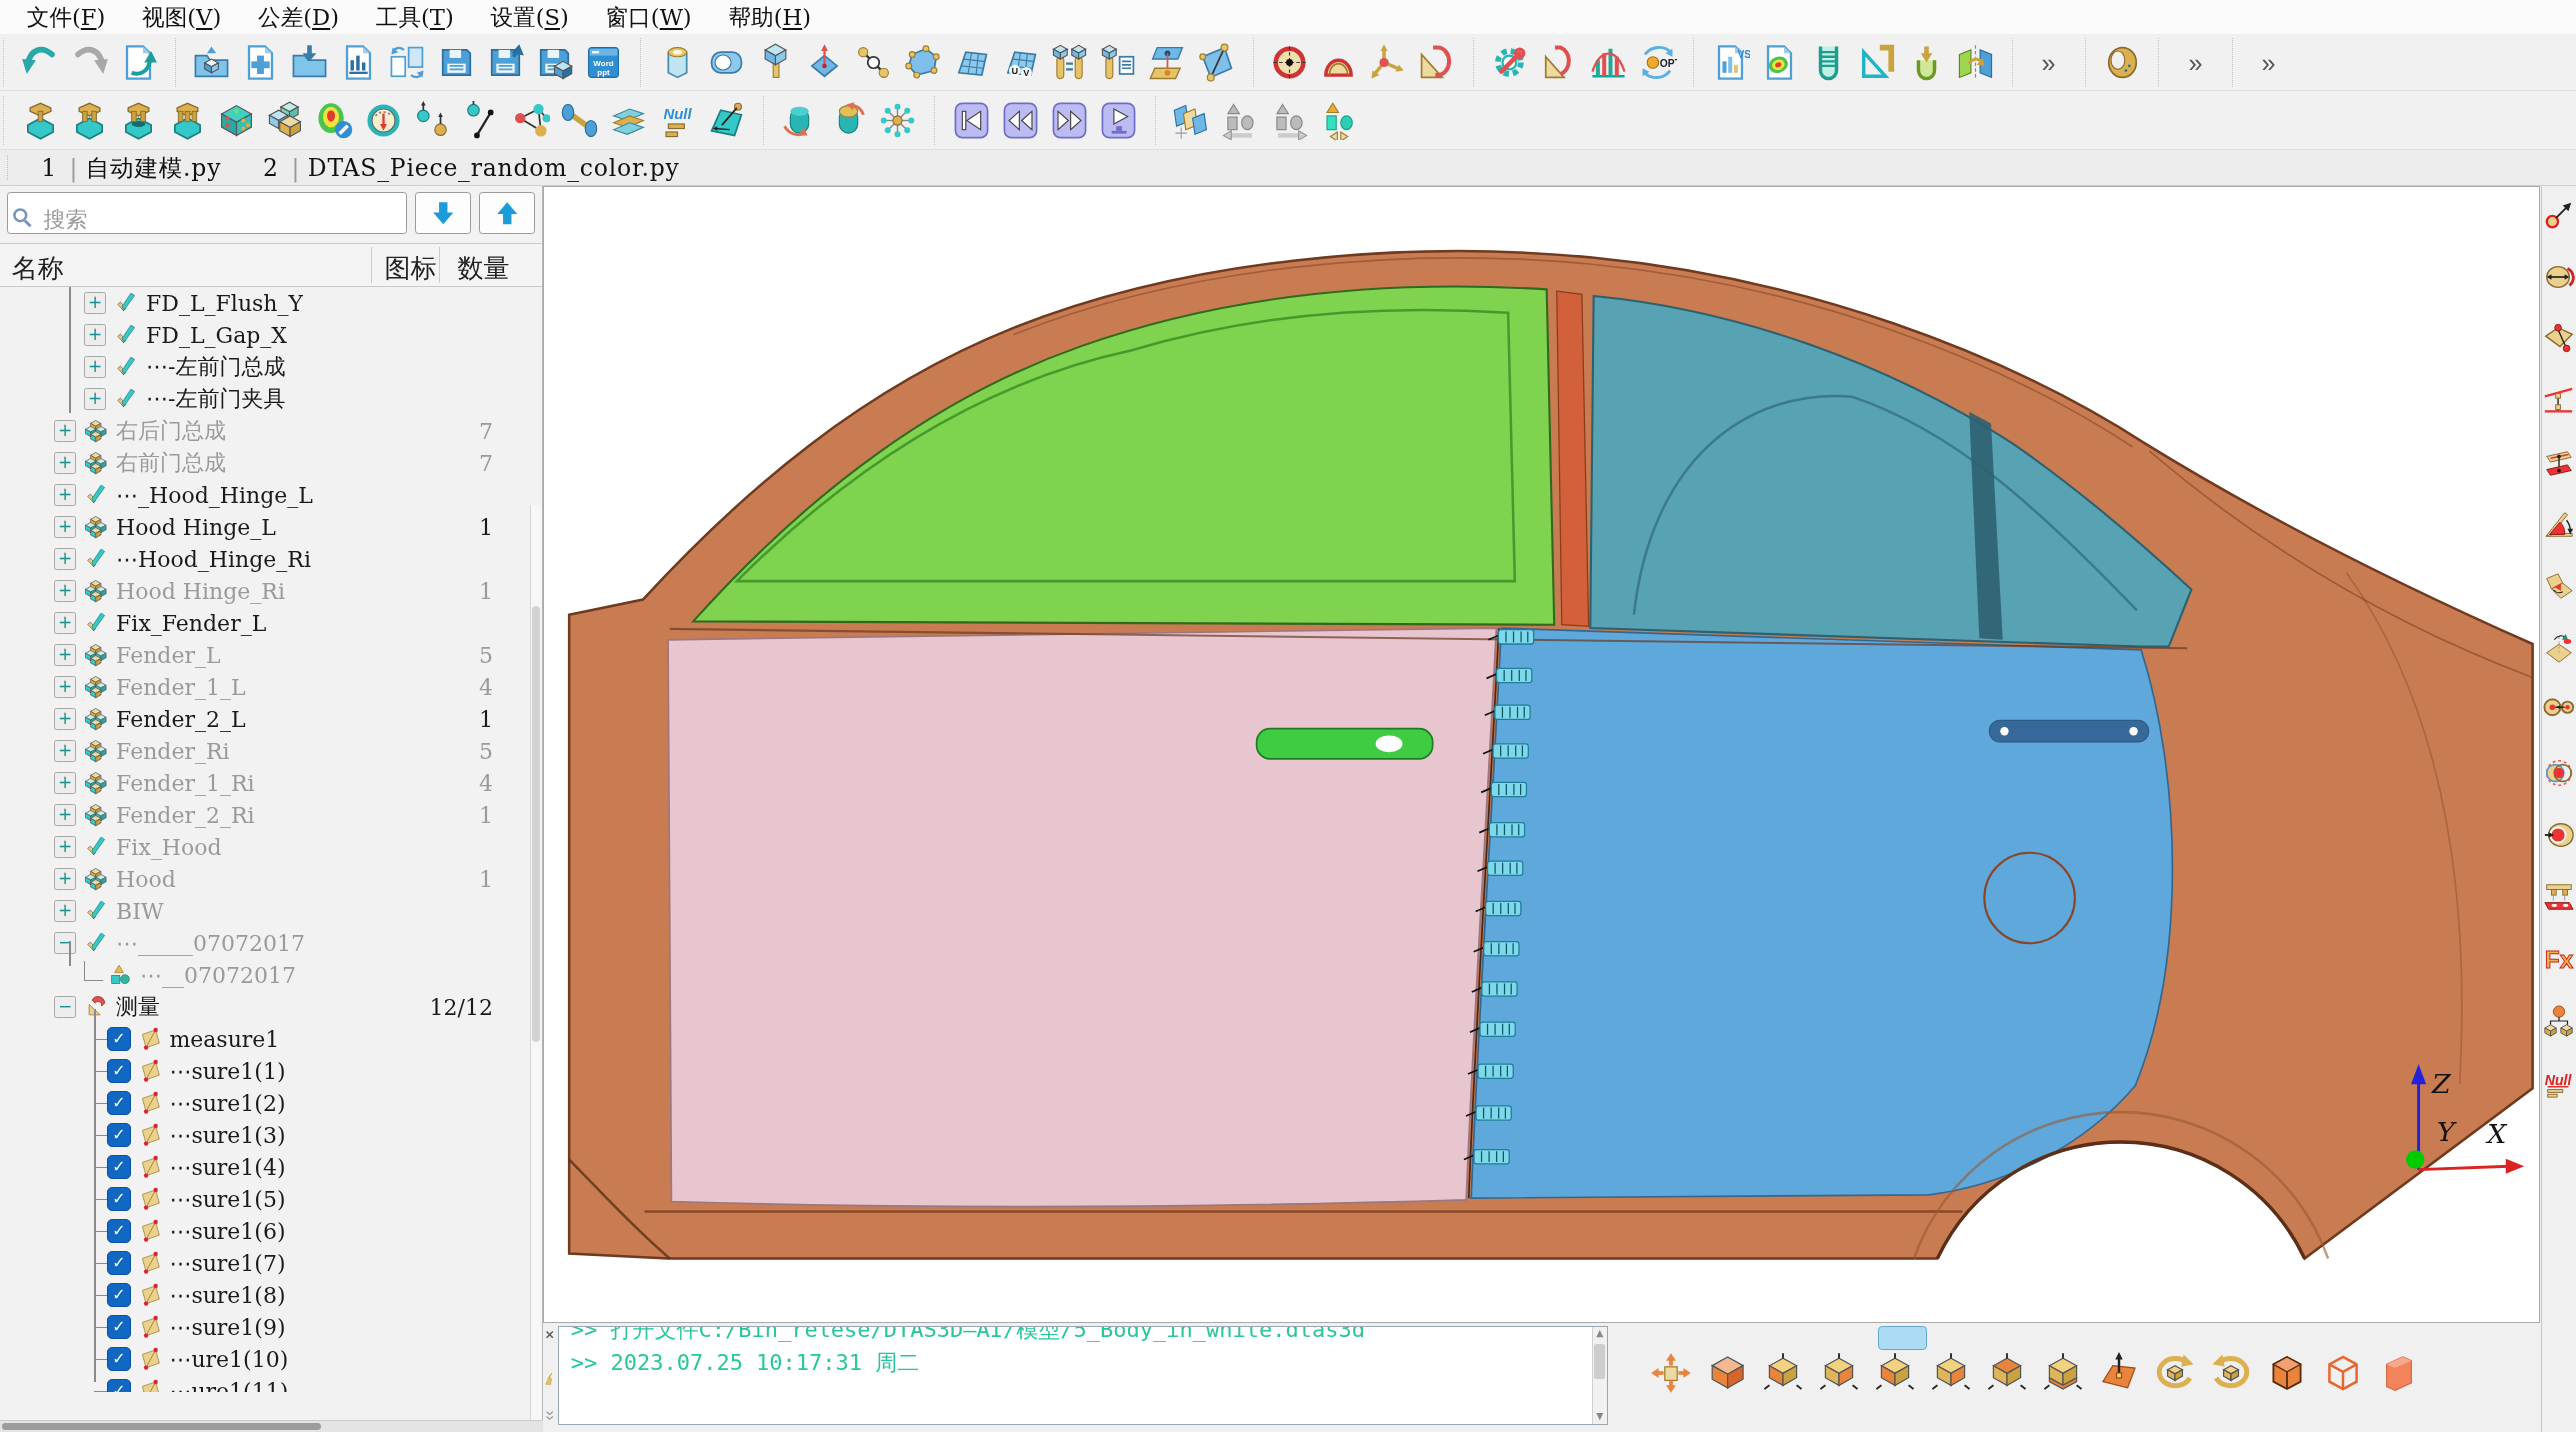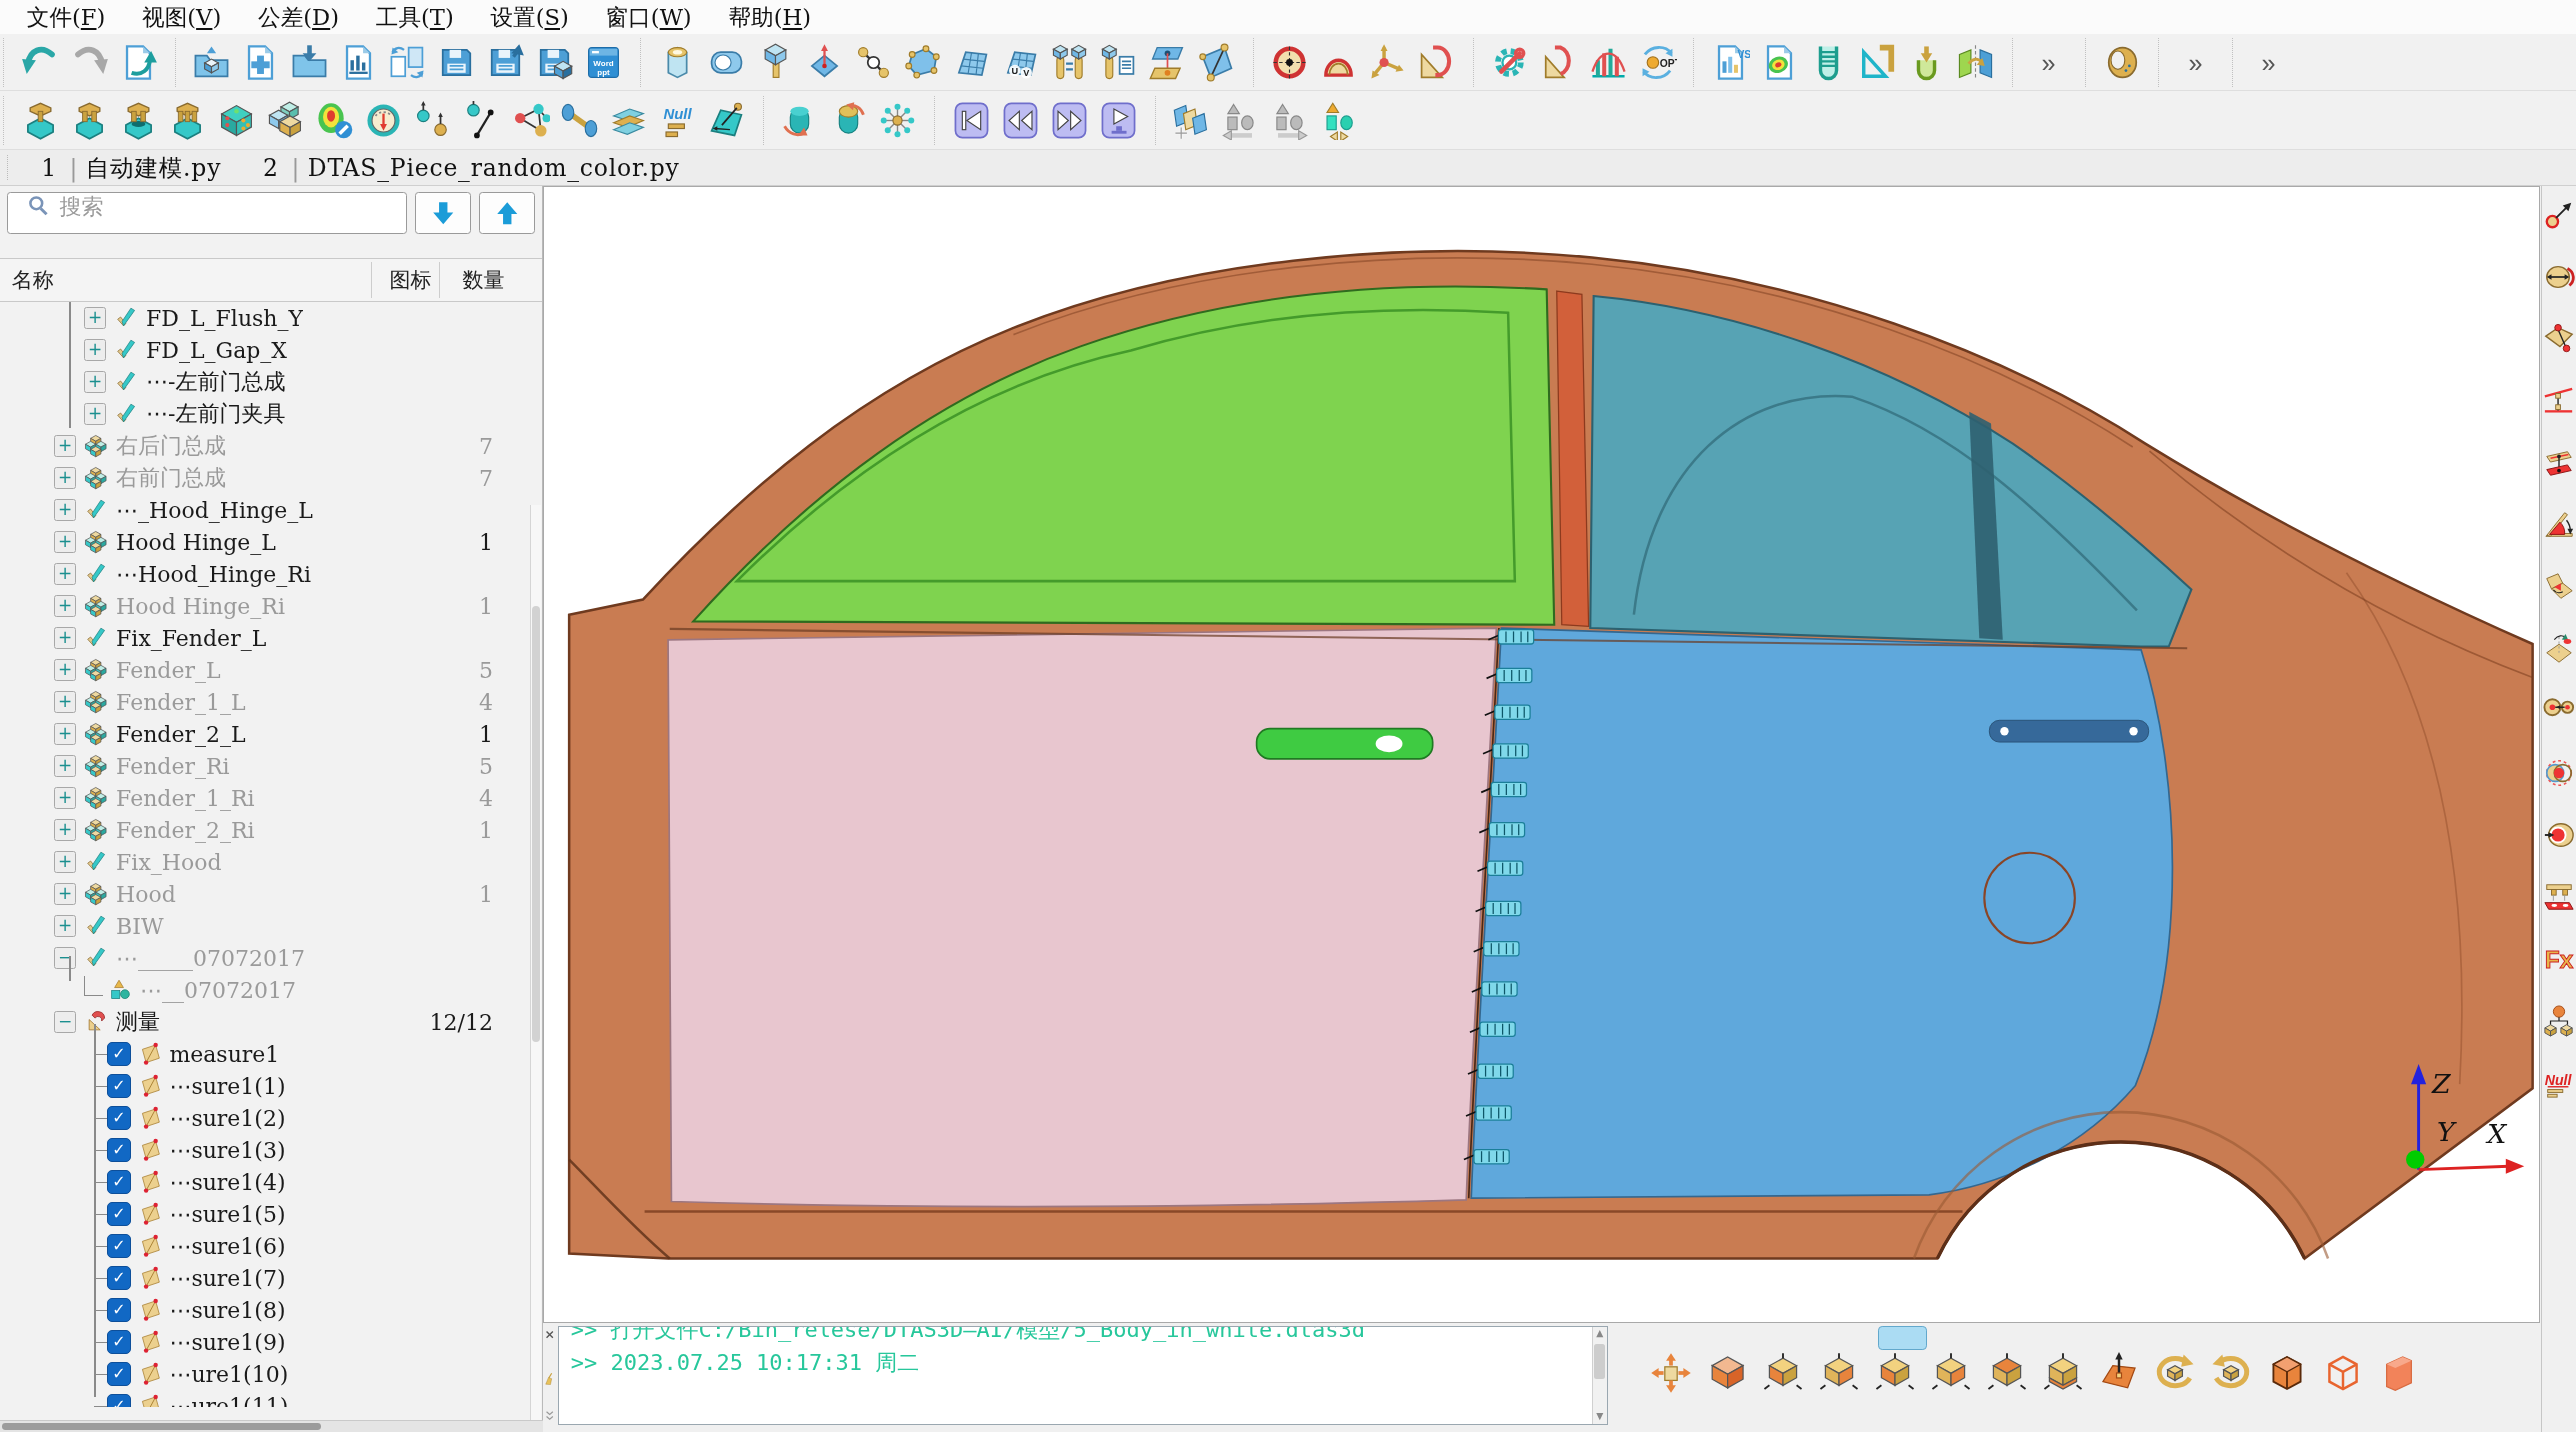--- a/index.html
+++ b/index.html
@@ -30,29 +30,29 @@
   
   #treepanel{position:absolute;left:0;top:186px;width:543px;height:1246px;background:#f2f2f2;
              border-right:0.8px solid #b9b9b9;box-sizing:border-box;}
   #treetitle{height:31px;background:#e7e7e7;border-bottom:0.8px solid #c9c9c9;display:flex;align-items:center;
              padding:0 8.4px;font-size:22.6px;color:#222;}
   #treetitle .sp{flex:1;}
   .titleic{width:22px;height:22px;margin-left:6.7px;}
   .titleic svg{width:22px;height:22px;}
   #searchrow{height:52px;display:flex;align-items:center;padding:5px 6.7px 3.4px 6.7px;box-sizing:border-box;gap:8.4px;}
   #searchbox{flex:1;height:40px;background:#fff;border:0.8px solid #9a9a9a;border-radius:3.4px;
-             display:flex;align-items:flex-start;padding:0 18px;}
+             display:flex;align-items:flex-end;padding:0 2px;}
   #searchbox svg{width:25px;height:25px;margin-right:6.7px;}
   #searchinput{border:none;outline:none;flex:1;font-size:22px;font-family:"DejaVu Serif",serif;color:#333;background:transparent;}
   #searchinput::placeholder{color:#9a9a9a;}
   .arrbtn{width:54px;height:40px;background:#fdfdfd;border:0.8px solid #9a9a9a;border-radius:3.4px;
           display:flex;align-items:center;justify-content:center;}
   .arrbtn svg{width:28.5px;height:28.5px;}
-  #treeheader{height:42px;margin-top:20px;border-top:0.8px solid #c9c9c9;border-bottom:0.8px solid #c9c9c9;
-              position:relative;font-size:21px;color:#222;background:#f4f4f4;}
+  #treeheader{height:42px;margin-top:5px;border-top:0.8px solid #c9c9c9;border-bottom:0.8px solid #c9c9c9;
+              position:relative;font-size:26px;color:#222;background:#f4f4f4;}
   #treeheader .hname{position:absolute;left:11.7px;top:6.7px;}
   #treeheader .hicon{position:absolute;left:377px;top:6.7px;width:67px;text-align:center;}
   #treeheader .hcount{position:absolute;left:443px;top:6.7px;width:81px;text-align:center;}
   #treeheader .vline{position:absolute;top:3.4px;bottom:3.4px;width:0.8px;background:#cdcdcd;}
   #treerows{position:relative;height:1105px;overflow:hidden;}
   .trow{position:relative;height:32px;display:flex;align-items:center;font-size:22px;color:#1a1a1a;white-space:nowrap;}
   .trow.muted{color:#9a9a9a;}
   .trow .exp{width:20px;height:20px;background:#ededed;border:0.8px solid #a8a8a8;border-radius:2.5px;
              font-size:17px;line-height:18.4px;text-align:center;color:#1b8f8f;flex:none;margin-right:8.4px;
              font-family:"DejaVu Sans",sans-serif;}

